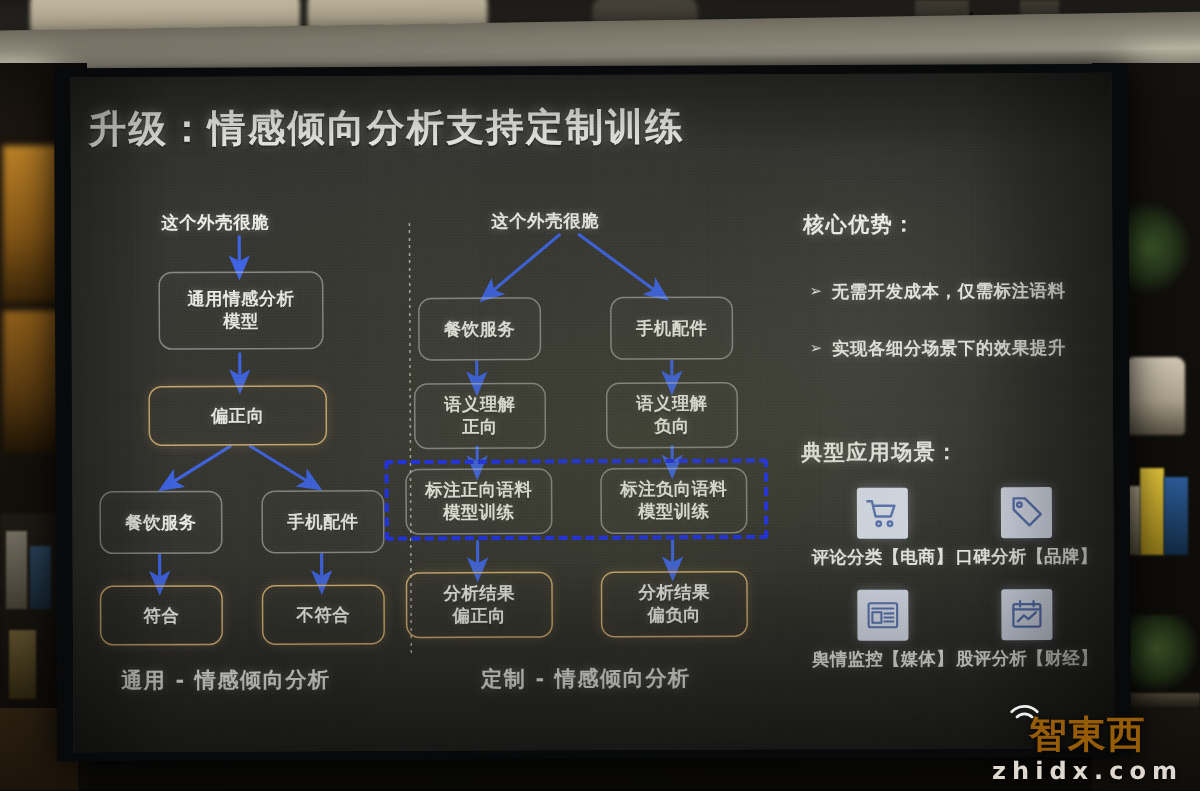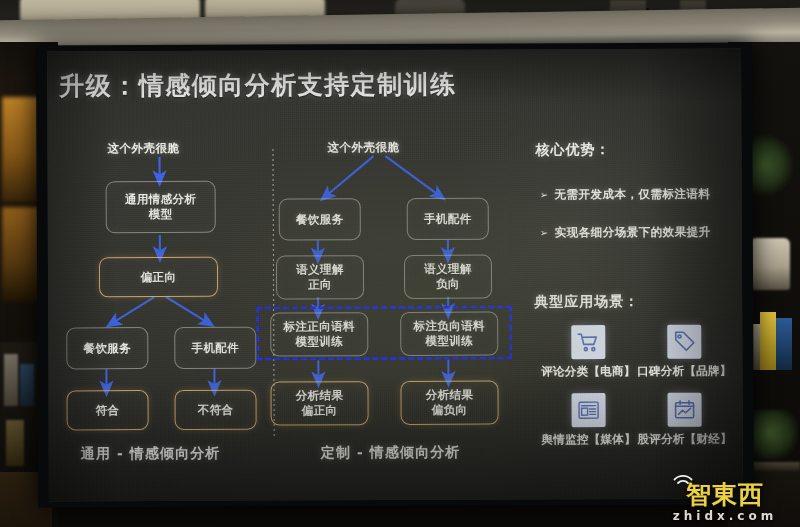--- a/index.html
+++ b/index.html
@@ -315,28 +315,28 @@
   .watermark {
     position: absolute;
     right: 6px; bottom: 4px;
     width: 138px;
     text-align: center;
     opacity: .93;
   }
   .wm-logo {
     font-size: 25px;
     font-weight: 700;
-    color: #fde047;
+    color: #a16207;
     letter-spacing: 1px;
     line-height: 1;
     text-shadow: 0 1px 4px rgba(0,0,0,.9);
   }
   .wm-url {
     margin-top: 2px;
-    font-size: 12px;
+    font-size: 16px;
     font-weight: 700;
     letter-spacing: 4px;
     color: #efe8df;
     text-shadow: 0 1px 3px rgba(0,0,0,.9);
   }
   .wm-wifi {
     position: absolute;
     left: 16px; top: -9px;
     width: 22px; height: 14px;
   }

